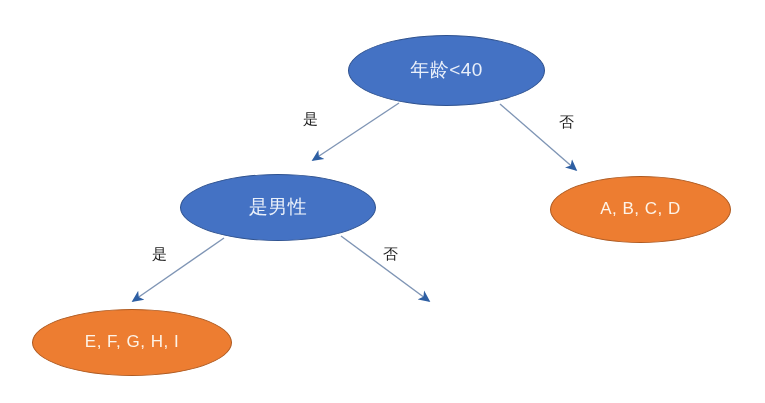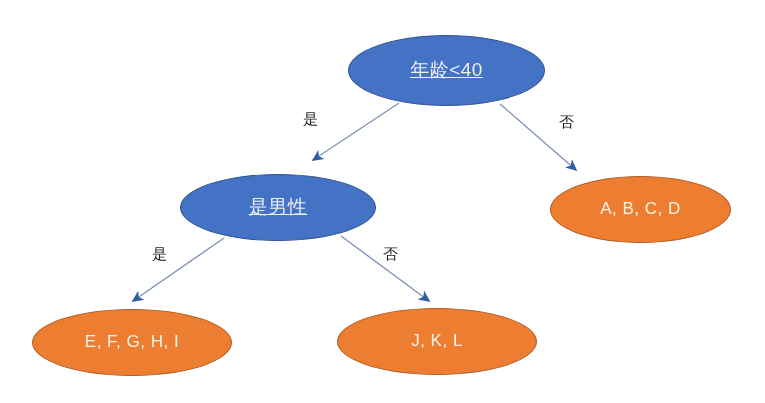--- a/index.html
+++ b/index.html
@@ -35,21 +35,20 @@
     box-sizing: border-box;
     text-align: center;
     line-height: 1.1;
     letter-spacing: 0.5px;
   }
   .node-decision {
     background: #4472C4;
     border: 1px solid #2F528F;
     color: #EAF0FA;
     font-size: 19px;
-    text-decoration: underline;
   }
   .node-leaf {
     background: #ED7D31;
     border: 1px solid #AE5A21;
     color: #FDF3E7;
     font-size: 17px;
   }
   .edge-label {
     position: absolute;
     font-size: 15px;
@@ -87,23 +86,20 @@
   </div>
 
   <div class="node node-leaf" style="left:550px; top:176px; width:181px; height:67px;">
     <span>A, B, C, D</span>
   </div>
 
   <div class="node node-leaf" style="left:32px; top:309px; width:200px; height:67px;">
     <span>E, F, G, H, I</span>
   </div>
 
-  <div class="node node-leaf" style="left:337px; top:308px; width:200px; height:67px;">
-    <span>J, K, L</span>
-  </div>
 
   <div class="edge-label" style="left:303px; top:110px;">是</div>
 
   <div class="edge-label" style="left:559px; top:113px;">否</div>
 
   <div class="edge-label" style="left:152px; top:245px;">是</div>
 
   <div class="edge-label" style="left:383px; top:245px;">否</div>
 
 </div>

